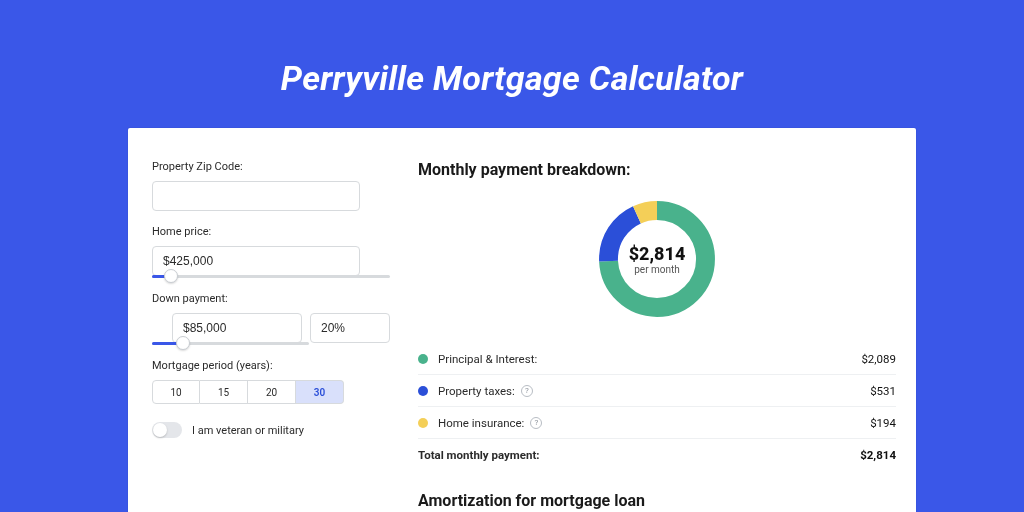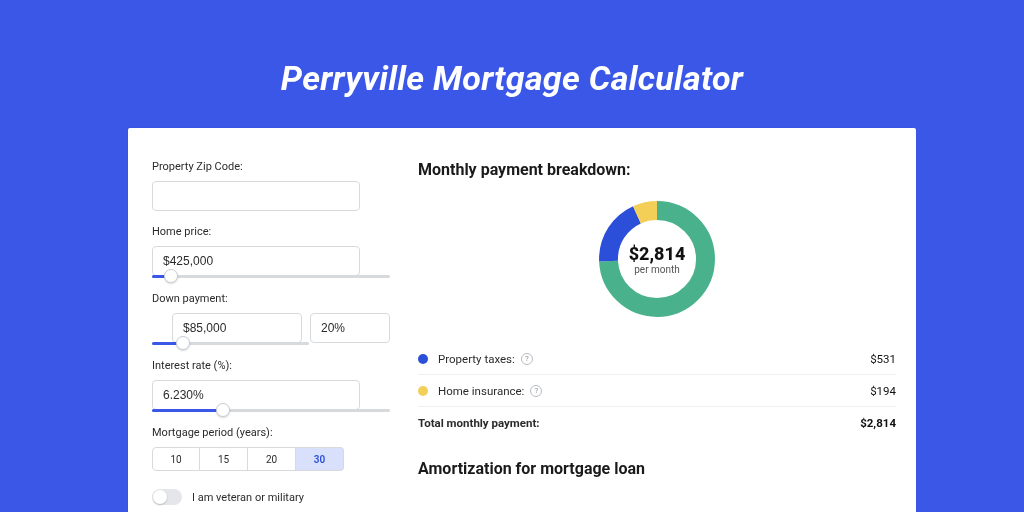--- a/index.html
+++ b/index.html
@@ -74,28 +74,20 @@
         <div class="dp-row">
           <input class="fld a" value="$85,000" style="">
           <input class="fld b" value="20%" style="">
         </div>
         <div class="slider-bar" style="width:157px">
           <div class="slider-fill" id="dp-fill" style="width: 31.4px;"></div>
           <div class="slider-thumb" id="dp-thumb" style="left: 24.4px;"></div>
         </div>
       </div>
 
-      <div class="grp">
-        <span class="lbl">Interest rate (%):</span>
-        <input class="fld" value="6.230%" style="">
-        <div class="slider-bar">
-          <div class="slider-fill" id="ir-fill" style="width: 71.4px;"></div>
-          <div class="slider-thumb" id="ir-thumb" style="left: 64.4px;"></div>
-        </div>
-      </div>
 
       <div class="grp">
         <span class="lbl">Mortgage period (years):</span>
         <div class="period-row" id="period-row">
             <div class="period-btn">10</div>
             <div class="period-btn">15</div>
             <div class="period-btn">20</div>
             <div class="period-btn sel">30</div>
           </div>
       </div>
@@ -121,20 +113,25 @@
             </svg>
           <div class="donut-center">
             <div class="donut-amt">$2,814</div>
             <div class="donut-sub">per month</div>
           </div>
         </div>
       </div>
 
       <div class="legend" id="legend">
           <div class="leg-row">
+            <span class="dot" style="background: rgb(73, 178, 140);"></span>
+            <span class="leg-label">Principal &amp; Interest:</span>
+            <span class="leg-val">$2,089</span>
+          </div>
+          <div class="leg-row">
             <span class="dot" style="background: rgb(43, 79, 216);"></span>
             <span class="leg-label">Property taxes:</span>
             <span class="info">?</span>
             <span class="leg-val">$531</span>
           </div>
           <div class="leg-row">
             <span class="dot" style="background: rgb(244, 207, 88);"></span>
             <span class="leg-label">Home insurance:</span>
             <span class="info">?</span>
             <span class="leg-val">$194</span>

